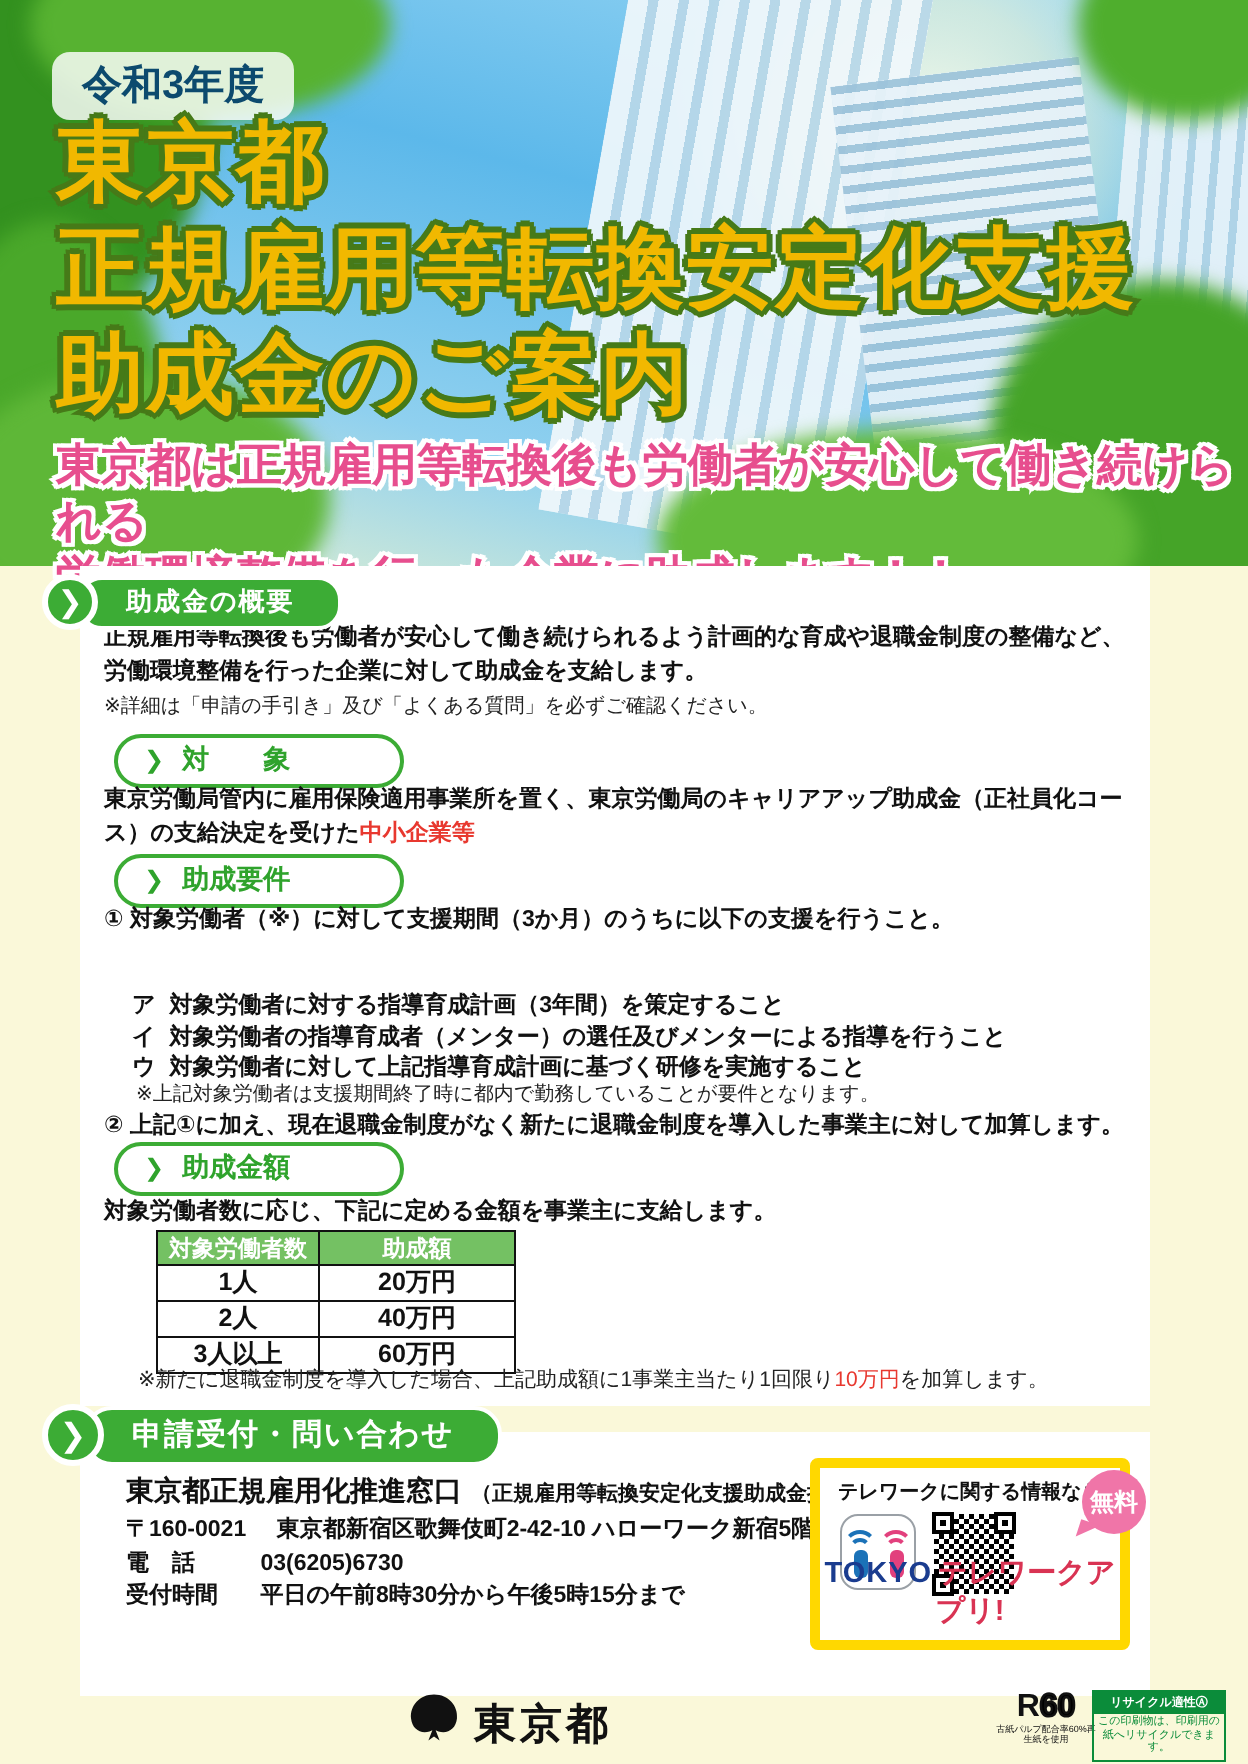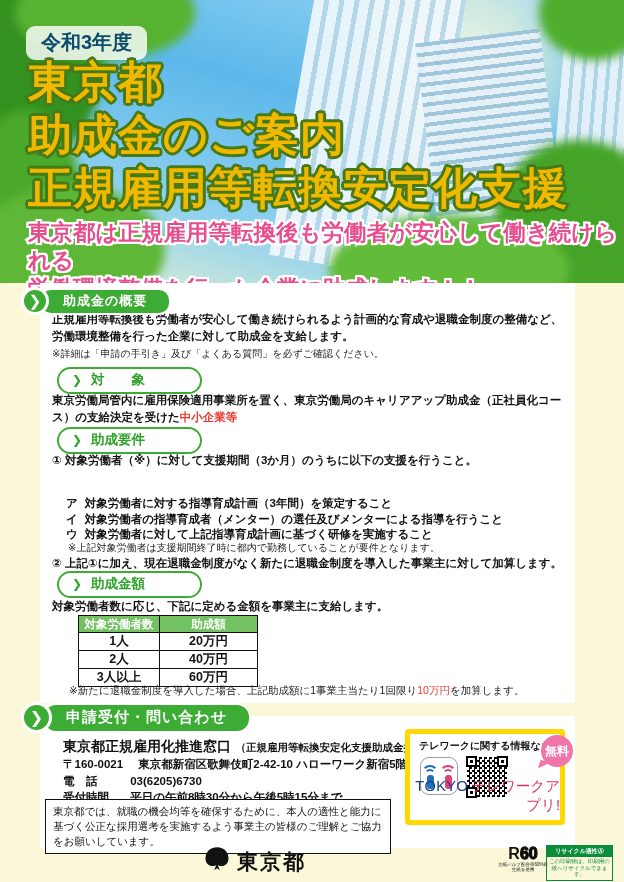--- a/index.html
+++ b/index.html
@@ -95,21 +95,21 @@
   .ant .a1{top:0;width:13px;height:13px;border-width:2.5px;}
   .ant .a2{top:4px;width:7px;height:7px;border-width:2.5px;}
   .ant-blue{color:#1B72B8;} .ant-blue .bar{background:#1B72B8;}
   .ant-pink{color:#E2407D;} .ant-pink .bar{background:#E2407D;}
   .tw-qr{position:absolute;left:56px;top:22px;width:40px;height:40px;background:#fff;
       border:1px solid #fff;
       background-image:repeating-conic-gradient(#000 0% 25%,#fff 0% 50%);background-size:5px 5px;}
   .finder{position:absolute;width:11px;height:11px;background:#fff;border:2.5px solid #000;box-sizing:border-box;}
   .finder::after{content:"";position:absolute;left:1.5px;top:1.5px;width:3px;height:3px;background:#000;}
   .fd1{left:-1px;top:-1px;} .fd2{right:-1px;top:-1px;} .fd3{left:-1px;bottom:-1px;}
-  .tw-brand{position:absolute;left:0;bottom:5px;width:100%;text-align:right;font-weight:400;font-size:14.5px;}
+  .tw-brand{position:absolute;left:0;bottom:5px;width:100%;text-align:center;font-weight:700;font-size:14.5px;}
   .tw-tokyo{color:#1A3C8F;letter-spacing:.5px;}
   .tw-app{color:#D93353;margin-left:3px;}
   .free-badge{position:absolute;left:131px;top:1px;width:32px;height:32px;border-radius:50%;
       background:#F075A8;color:#fff;font-weight:800;font-size:12px;display:flex;align-items:center;
       justify-content:center;z-index:4;}
   .free-badge::after{content:"";position:absolute;left:-2px;bottom:-3px;width:0;height:0;
       border-style:solid;border-width:9px 10px 0 0;border-color:#F075A8 transparent transparent transparent;
       transform:rotate(18deg);}
 
   
@@ -139,22 +139,22 @@
     <div class="leaf f4"></div>
     <div class="leaf f5"></div>
     <div class="leaf f6"></div>
     <div class="leaf f7"></div>
   </div>
 
   <div class="year-badge">令和3年度</div>
 
   <div class="title">
     <div>東京都</div>
+    <div>正規雇用等転換安定化支援</div>
     <div>助成金のご案内</div>
-    <div>正規雇用等転換安定化支援</div>
   </div>
 
   <div class="subtitle">
     <div>東京都は正規雇用等転換後も労働者が安心して働き続けられる</div>
     <div>労働環境整備を行った企業に助成します！！</div>
   </div>
 
   <div class="panel1"></div>
 
   <div class="sec-header" style="left:21px;top:287px;">
@@ -245,21 +245,20 @@
   </div>
   <div class="t crow" style="left:63px;top:774px;">
     <span class="lab">電　話</span>
     <span style="margin-left:12px;">03(6205)6730</span>
   </div>
   <div class="t crow" style="left:63px;top:790px;">
     <span class="lab">受付時間</span>
     <span style="margin-left:12px;">平日の午前8時30分から午後5時15分まで</span>
   </div>
 
-  <div class="notice-box">東京都では、就職の機会均等を確保するために、本人の適性と能力に基づく公正な採用選考を実施するよう事業主の皆様のご理解とご協力をお願いしています。</div>
 
   <div class="tw-box">
     <div class="tw-lead">テレワークに関する情報なら</div>
     <div class="tw-appicon">
       <div class="ant ant-blue">
         <span class="a1"></span>
           <span class="a2"></span>
           <span class="bar"></span>
       </div>
       <div class="ant ant-pink">

